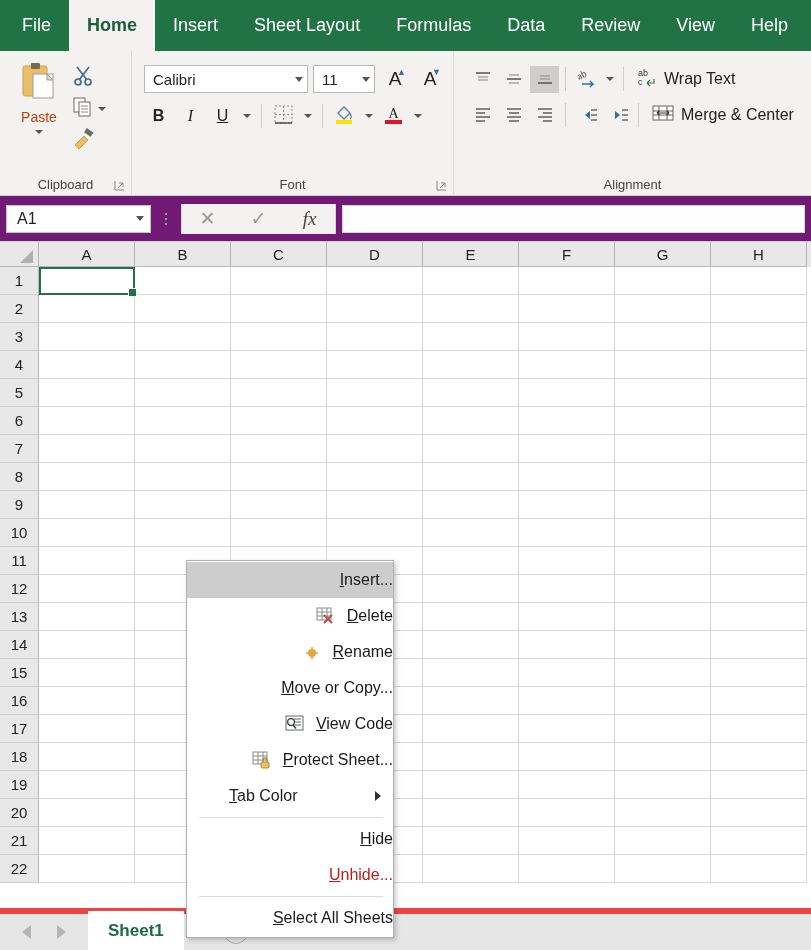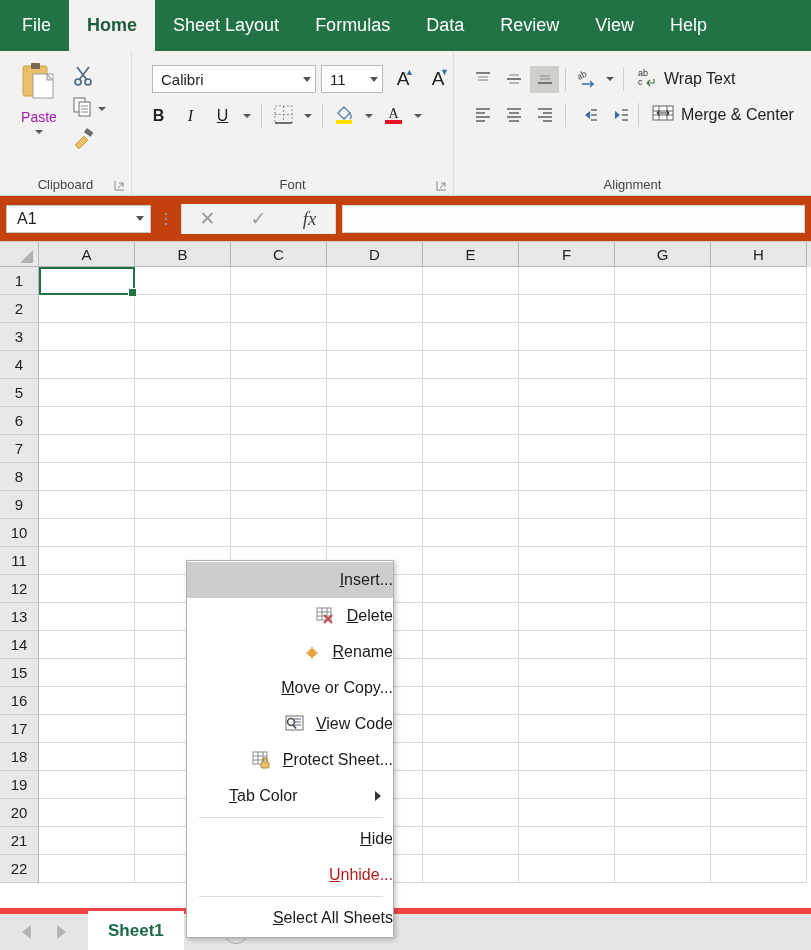--- a/index.html
+++ b/index.html
@@ -68,41 +68,41 @@
 
   
   .g-clipboard { width: 131px; }
   .clip-inner { display: flex; padding-left: 6px; }
   .paste-btn {
     width: 66px;
     display: flex; flex-direction: column; align-items: center;
     padding-top: 4px;
     cursor: default;
   }
-  .paste-label { font-size: 14px; color: #a21caf; margin-top: 2px; }
+  .paste-label { font-size: 14px; color: #c2410c; margin-top: 2px; }
   .paste-caret {
     margin-top: 5px;
     border-left: 4px solid transparent;
     border-right: 4px solid transparent;
     border-top: 4px solid #555;
   }
   .clip-small {
     display: flex; flex-direction: column;
     gap: 4px; padding-top: 6px;
   }
   .clip-row { display: flex; align-items: center; gap: 4px; height: 28px; }
   .mini-caret {
     border-left: 4px solid transparent;
     border-right: 4px solid transparent;
     border-top: 4px solid #555;
   }
 
   
   .g-font { width: 322px; }
-  .font-row1 { display: flex; align-items: center; gap: 5px; padding: 8px 0 0 12px; justify-content: flex-end; }
+  .font-row1 { display: flex; align-items: center; gap: 5px; padding: 8px 0 0 12px; }
   .font-row2 { display: flex; align-items: center; gap: 3px; padding: 9px 0 0 12px; }
   .combo {
     height: 28px;
     background: #fff;
     border: 1px solid #b9b9b9;
     display: flex; align-items: center;
     padding: 0 4px 0 8px;
     font-size: 15px; color: #222;
     cursor: default;
   }
@@ -149,21 +149,21 @@
   .abtn.sel { background: #d0cecb; }
   .wide-btn {
     height: 27px; display: flex; align-items: center; gap: 6px;
     padding: 0 6px; font-size: 16px; color: #222; cursor: default;
     white-space: nowrap;
   }
 
   
   .fbar {
     height: 46px;
-    background: #c2410c;
+    background: #701a75;
     display: flex; align-items: center;
     padding: 0 6px;
     border-bottom: 1px solid #d0cdca;
   }
   .namebox {
     width: 145px; height: 28px;
     background: #fff; border: 1px solid #c5c5c5;
     display: flex; align-items: center; justify-content: space-between;
     padding: 0 6px 0 10px;
     font-size: 16px; color: #222;
@@ -324,20 +324,21 @@
   }
 </style>
 </head>
 <body>
 
 <div id="app">
 
   <div class="tabbar" id="tabbar">
       <div class="tab">File</div>
       <div class="tab active">Home</div>
+      <div class="tab">Insert</div>
       <div class="tab">Sheet Layout</div>
       <div class="tab">Formulas</div>
       <div class="tab">Data</div>
       <div class="tab">Review</div>
       <div class="tab">View</div>
       <div class="tab">Help</div>
     </div>
 
   <div class="ribbon">
 

